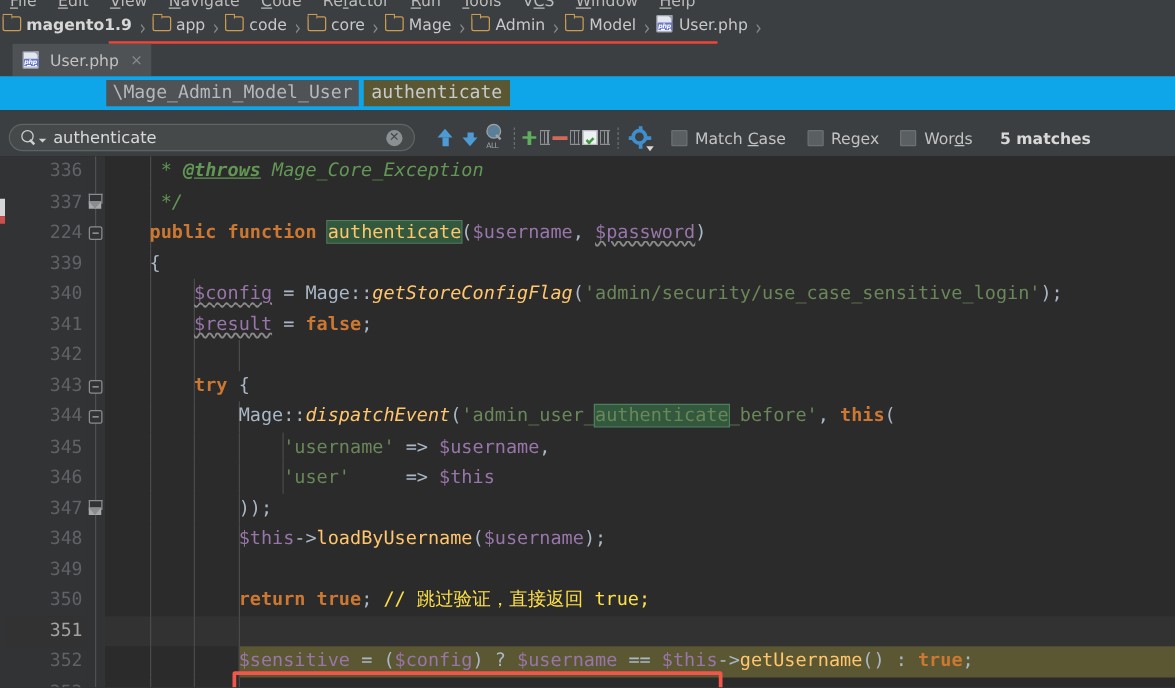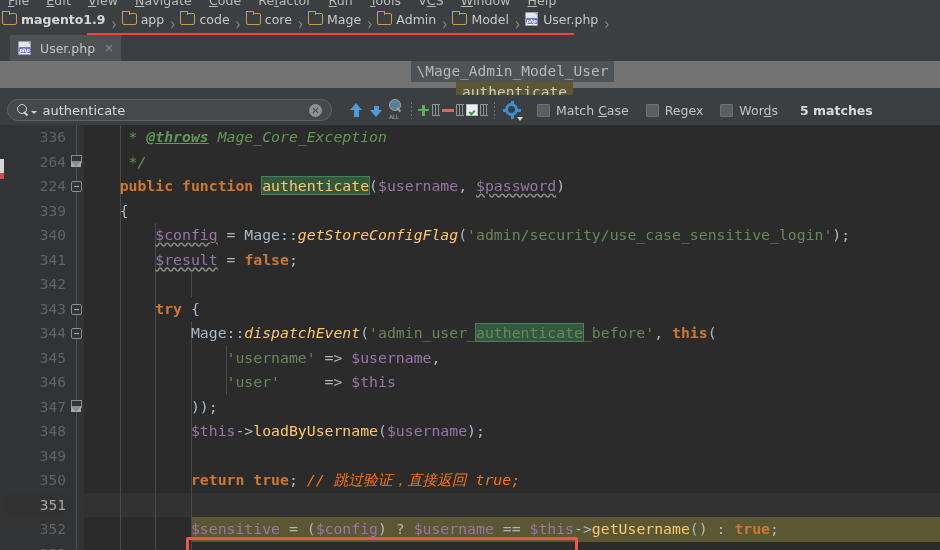--- a/index.html
+++ b/index.html
@@ -96,26 +96,25 @@
     height: 26px; padding: 0 7px 0 8px;
     display: flex; align-items: center; gap: 5px;
     background: #4e5254;
     font-size: 12.5px; color: #c2c2c2;
   }
   .tab .close { color: #8a8a8a; font-size: 12px; margin-left: 4px; }
 
   
   .ctxstrip {
     position: absolute; top: 61px; left: 0; width: 940px; height: 27px;
-    background: #737373;
+    background: #0ea5e9;
     display: flex; align-items: center;
     padding-left: 85px;
     font-family: "DejaVu Sans Mono", monospace;
     font-size: 14.5px;
-    flex-direction: column;
   }
   .ctx-class {
     background: #4f5356; color: #b4b9bd;
     padding: 2px 5px 3px 5px;
   }
   .ctx-method {
     background: #5c5733; color: #c7cbcd;
     padding: 2px 6px 3px 6px; margin-left: 4px;
   }
 
@@ -328,21 +327,21 @@
 
   
   .kw   { color: #cc7832; font-weight: bold; }
   .str  { color: #6a8759; }
   .doc  { color: #629755; font-style: italic; }
   .tag  { color: #629755; font-style: italic; font-weight: bold; text-decoration: underline; }
   .var  { color: #9876aa; }
   .fn   { color: #ffc66d; }
   .st   { color: #ffc66d; font-style: italic; }
   .plain{ color: #a9b7c6; }
-  .lcmt { color: #f97316; font-style: italic; }
+  .lcmt { color: #fde047; }
   .squig {
     text-decoration: underline; text-decoration-style: wavy;
     text-decoration-color: #8a8a8a; text-underline-offset: 2px;
   }
   .usage-box { background: #32593d; outline: 1px solid #4e7f5c; }
 
   .rowhl {
     position: absolute; left: 0; top: 0; height: 24.5px;
     background: #5c5733;
   }
@@ -507,21 +506,21 @@
   <div class="editor">
     <div class="leftmark">
       <i class="mk-white"></i>
       <i class="mk-red"></i>
     </div>
     <div class="gutter" id="gutter">
         <div class="row">
           <span class="lnum">336</span>
         </div>
         <div class="row">
-          <span class="lnum">264</span>
+          <span class="lnum">337</span>
         </div>
         <div class="row">
           <span class="lnum">224</span>
         </div>
         <div class="row">
           <span class="lnum">339</span>
         </div>
         <div class="row">
           <span class="lnum">340</span>
         </div>

